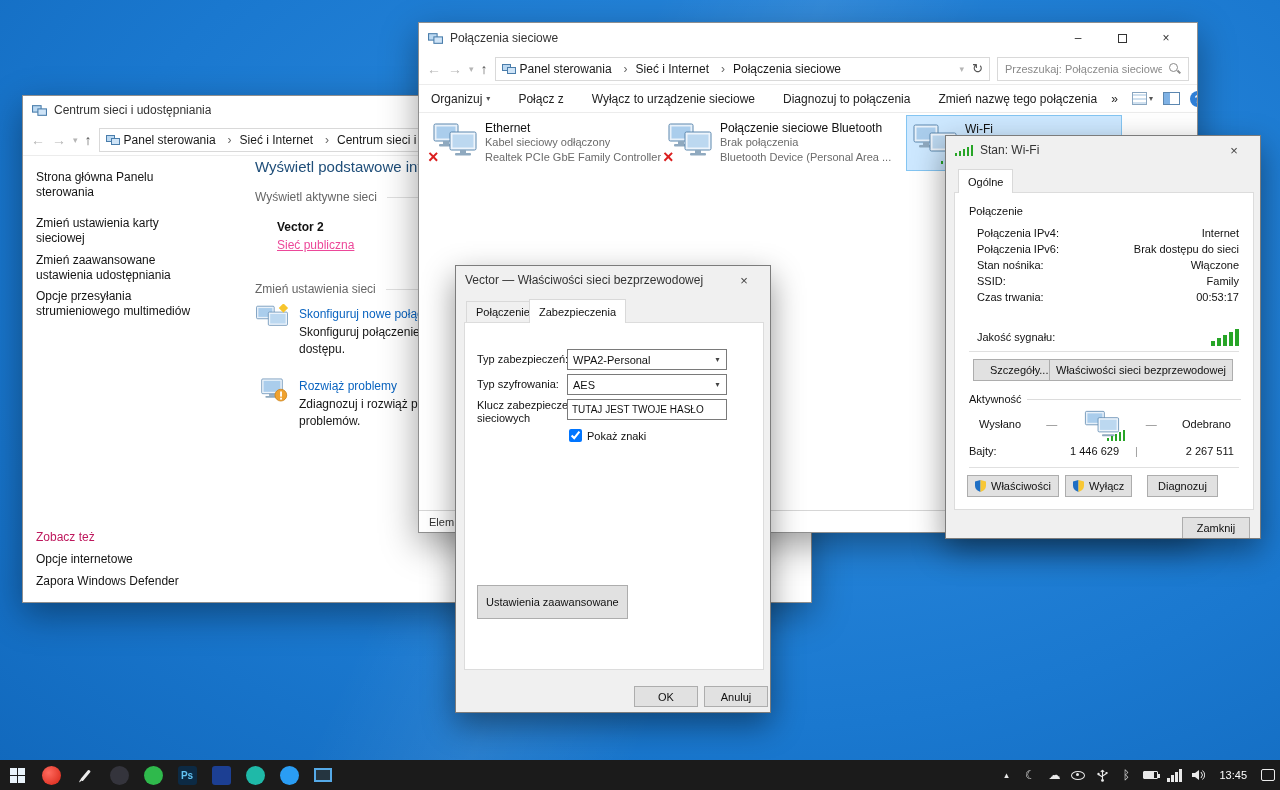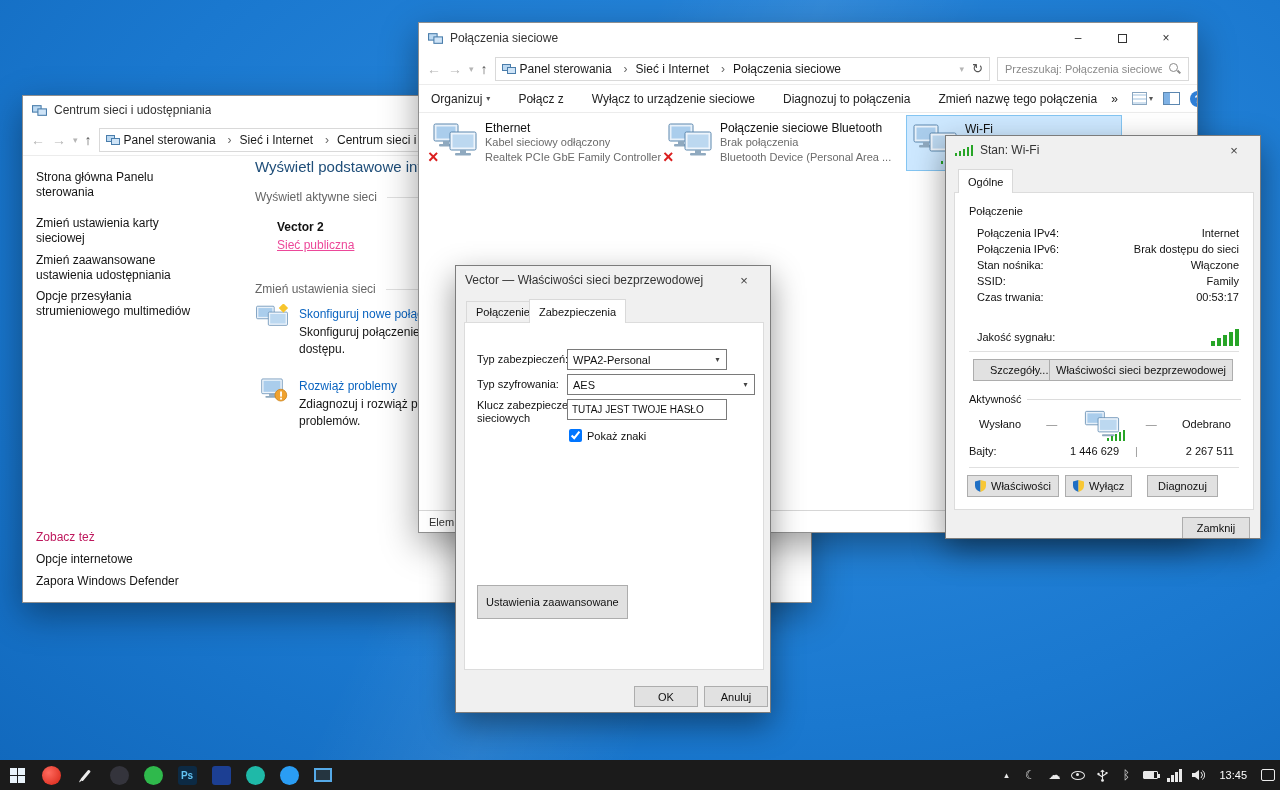--- a/index.html
+++ b/index.html
@@ -484,21 +484,21 @@
     </div>
     <div class="tab" style="left:10px;top:35px;">Połączenie</div>
     <div class="tab active" style="left:73px;top:33px;">Zabezpieczenia</div>
     <div class="tabpage" style="left:8px;top:56px;width:300px;height:348px;">
       <div class="fld" style="left:12px;top:30px;">Typ zabezpieczeń:</div>
       <div class="combo" style="left:102px;top:26px;width:160px;">
         <span>WPA2-Personal</span>
         <span class="chev">▾</span>
       </div>
       <div class="fld" style="left:12px;top:55px;">Typ szyfrowania:</div>
-      <div class="combo" style="left:102px;top:51px;width:188px;">
+      <div class="combo" style="left:102px;top:51px;width:160px;">
         <span>AES</span>
         <span class="chev">▾</span>
       </div>
       <div class="fld" style="left:12px;top:76px;">
         <div>Klucz zabezpieczeń</div>
         <div>sieciowych</div>
       </div>
       <input class="textfield" style="left: 102px; top: 76px; width: 160px; height: 21px;" value="TUTAJ JEST TWOJE HASŁO">
       <label class="cb" style="left:104px;top:106px;">
         <input type="checkbox" checked="true" style="">

